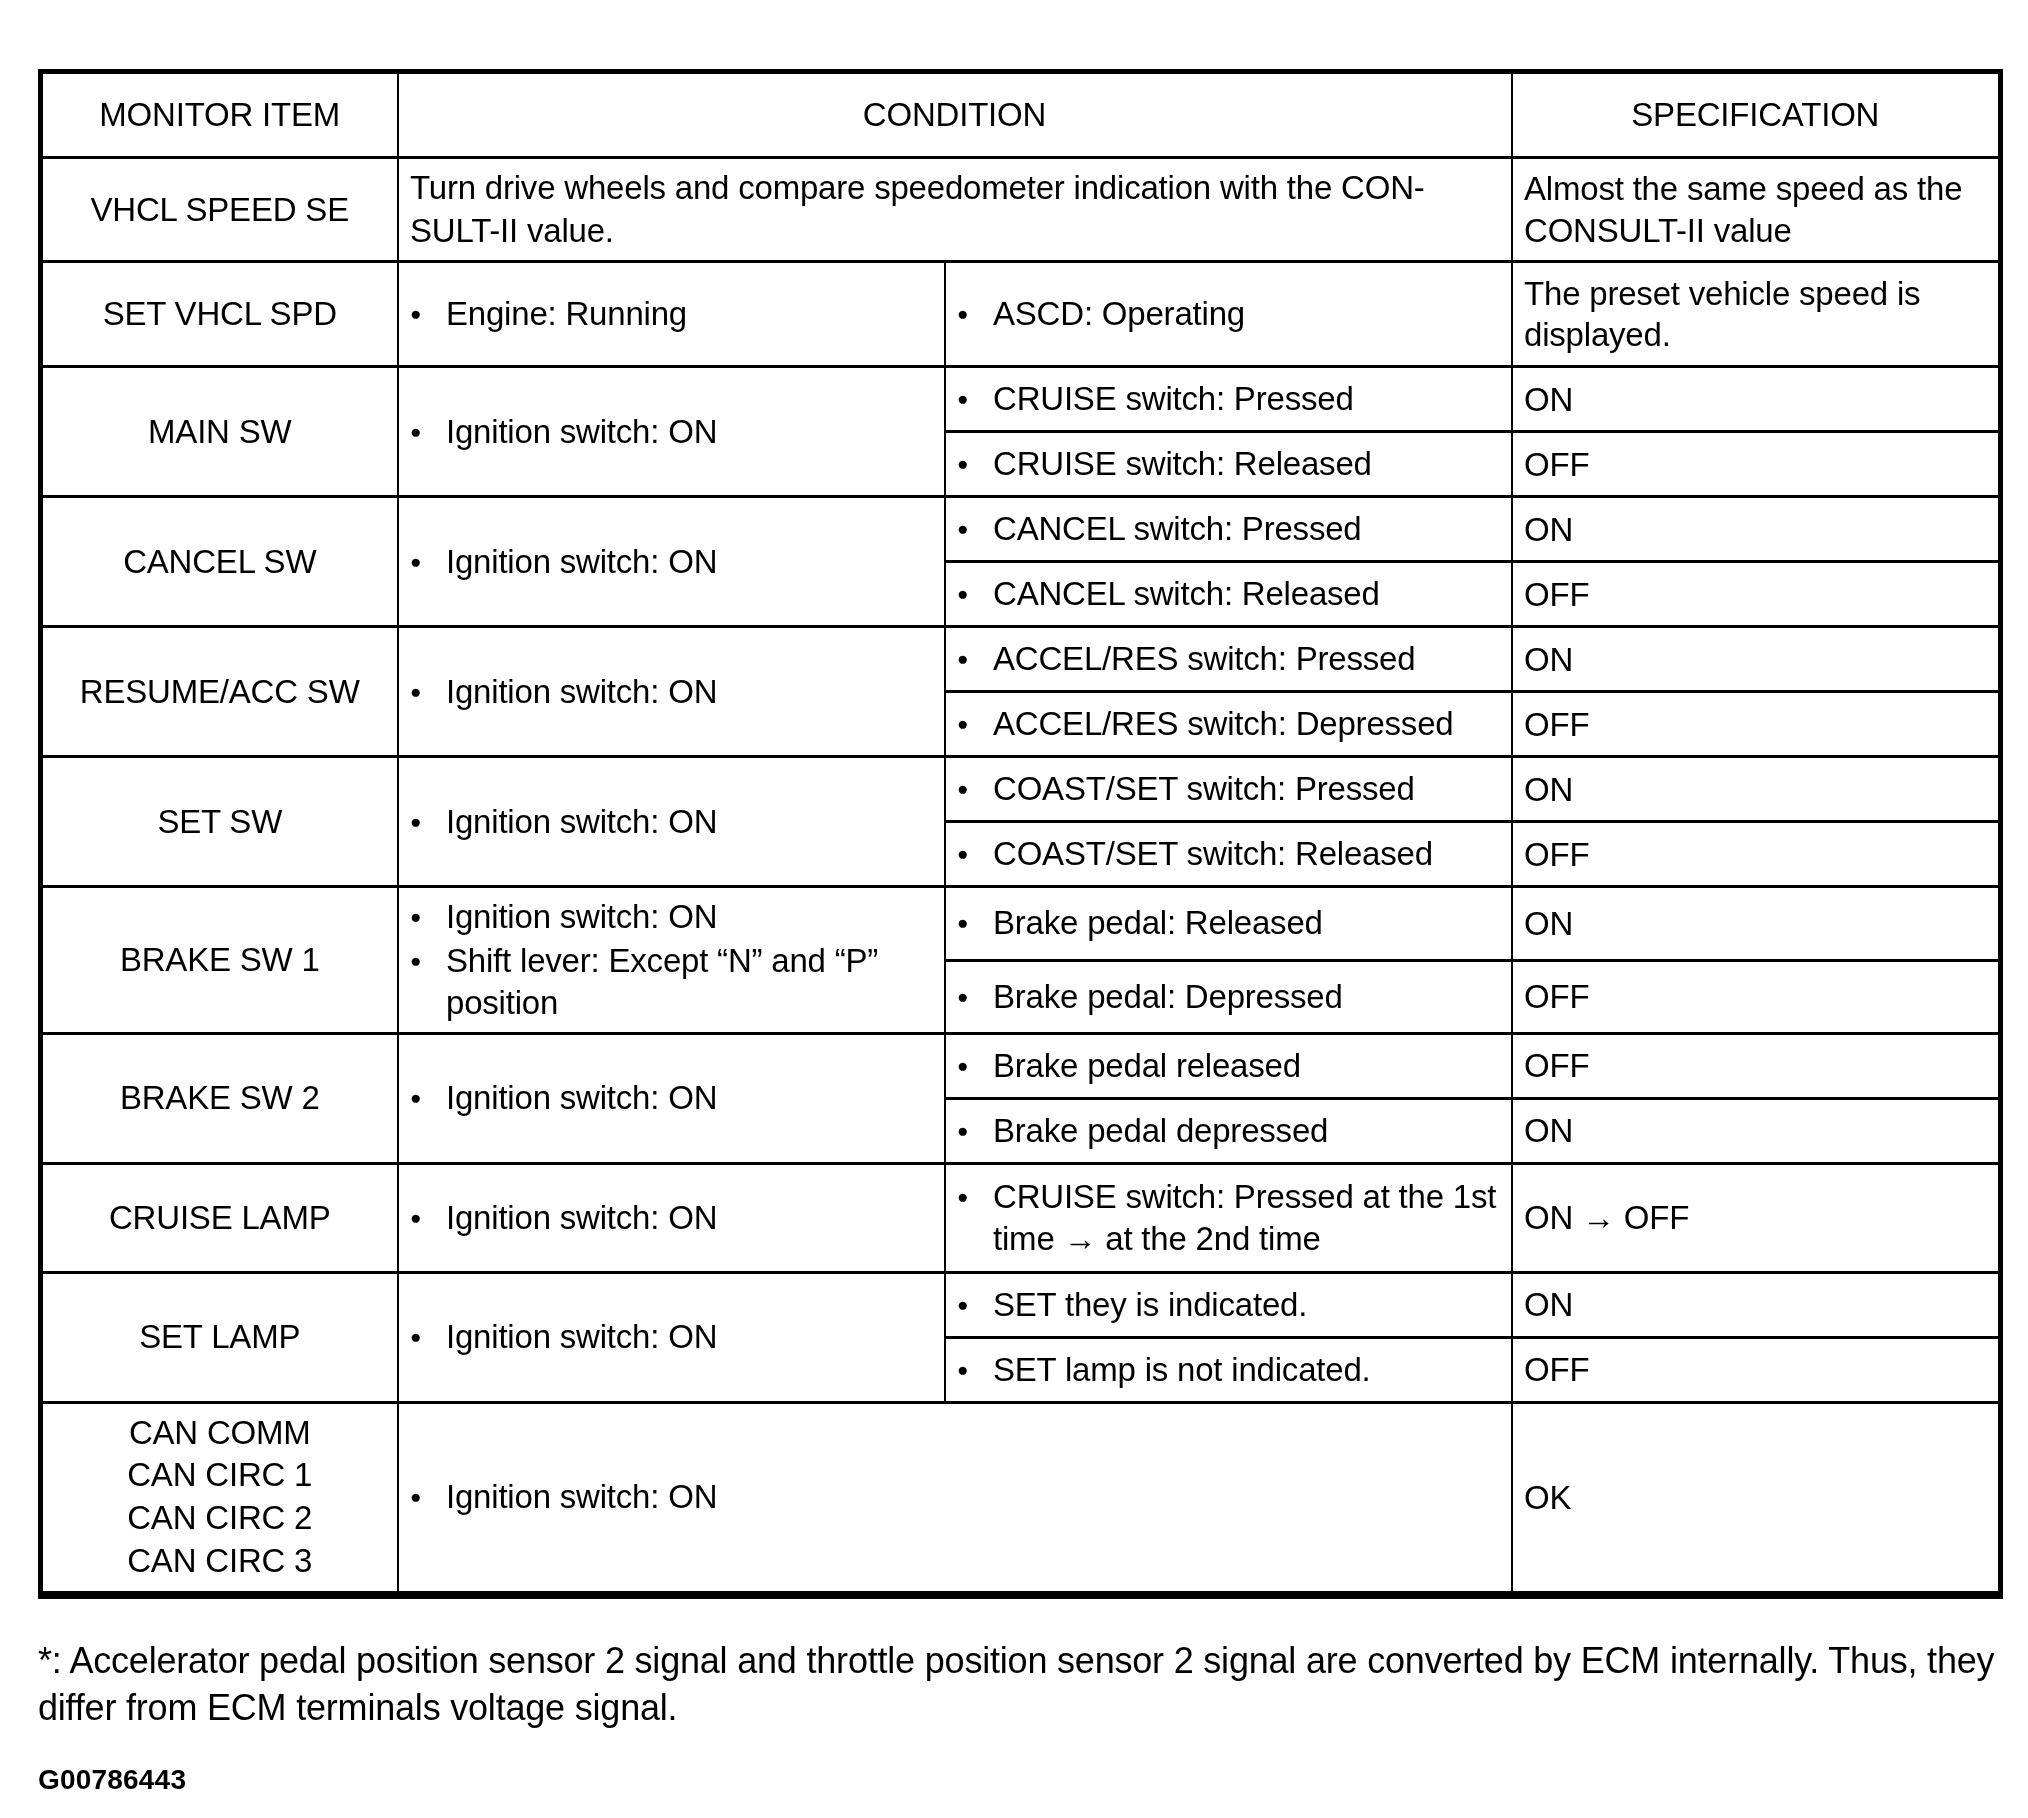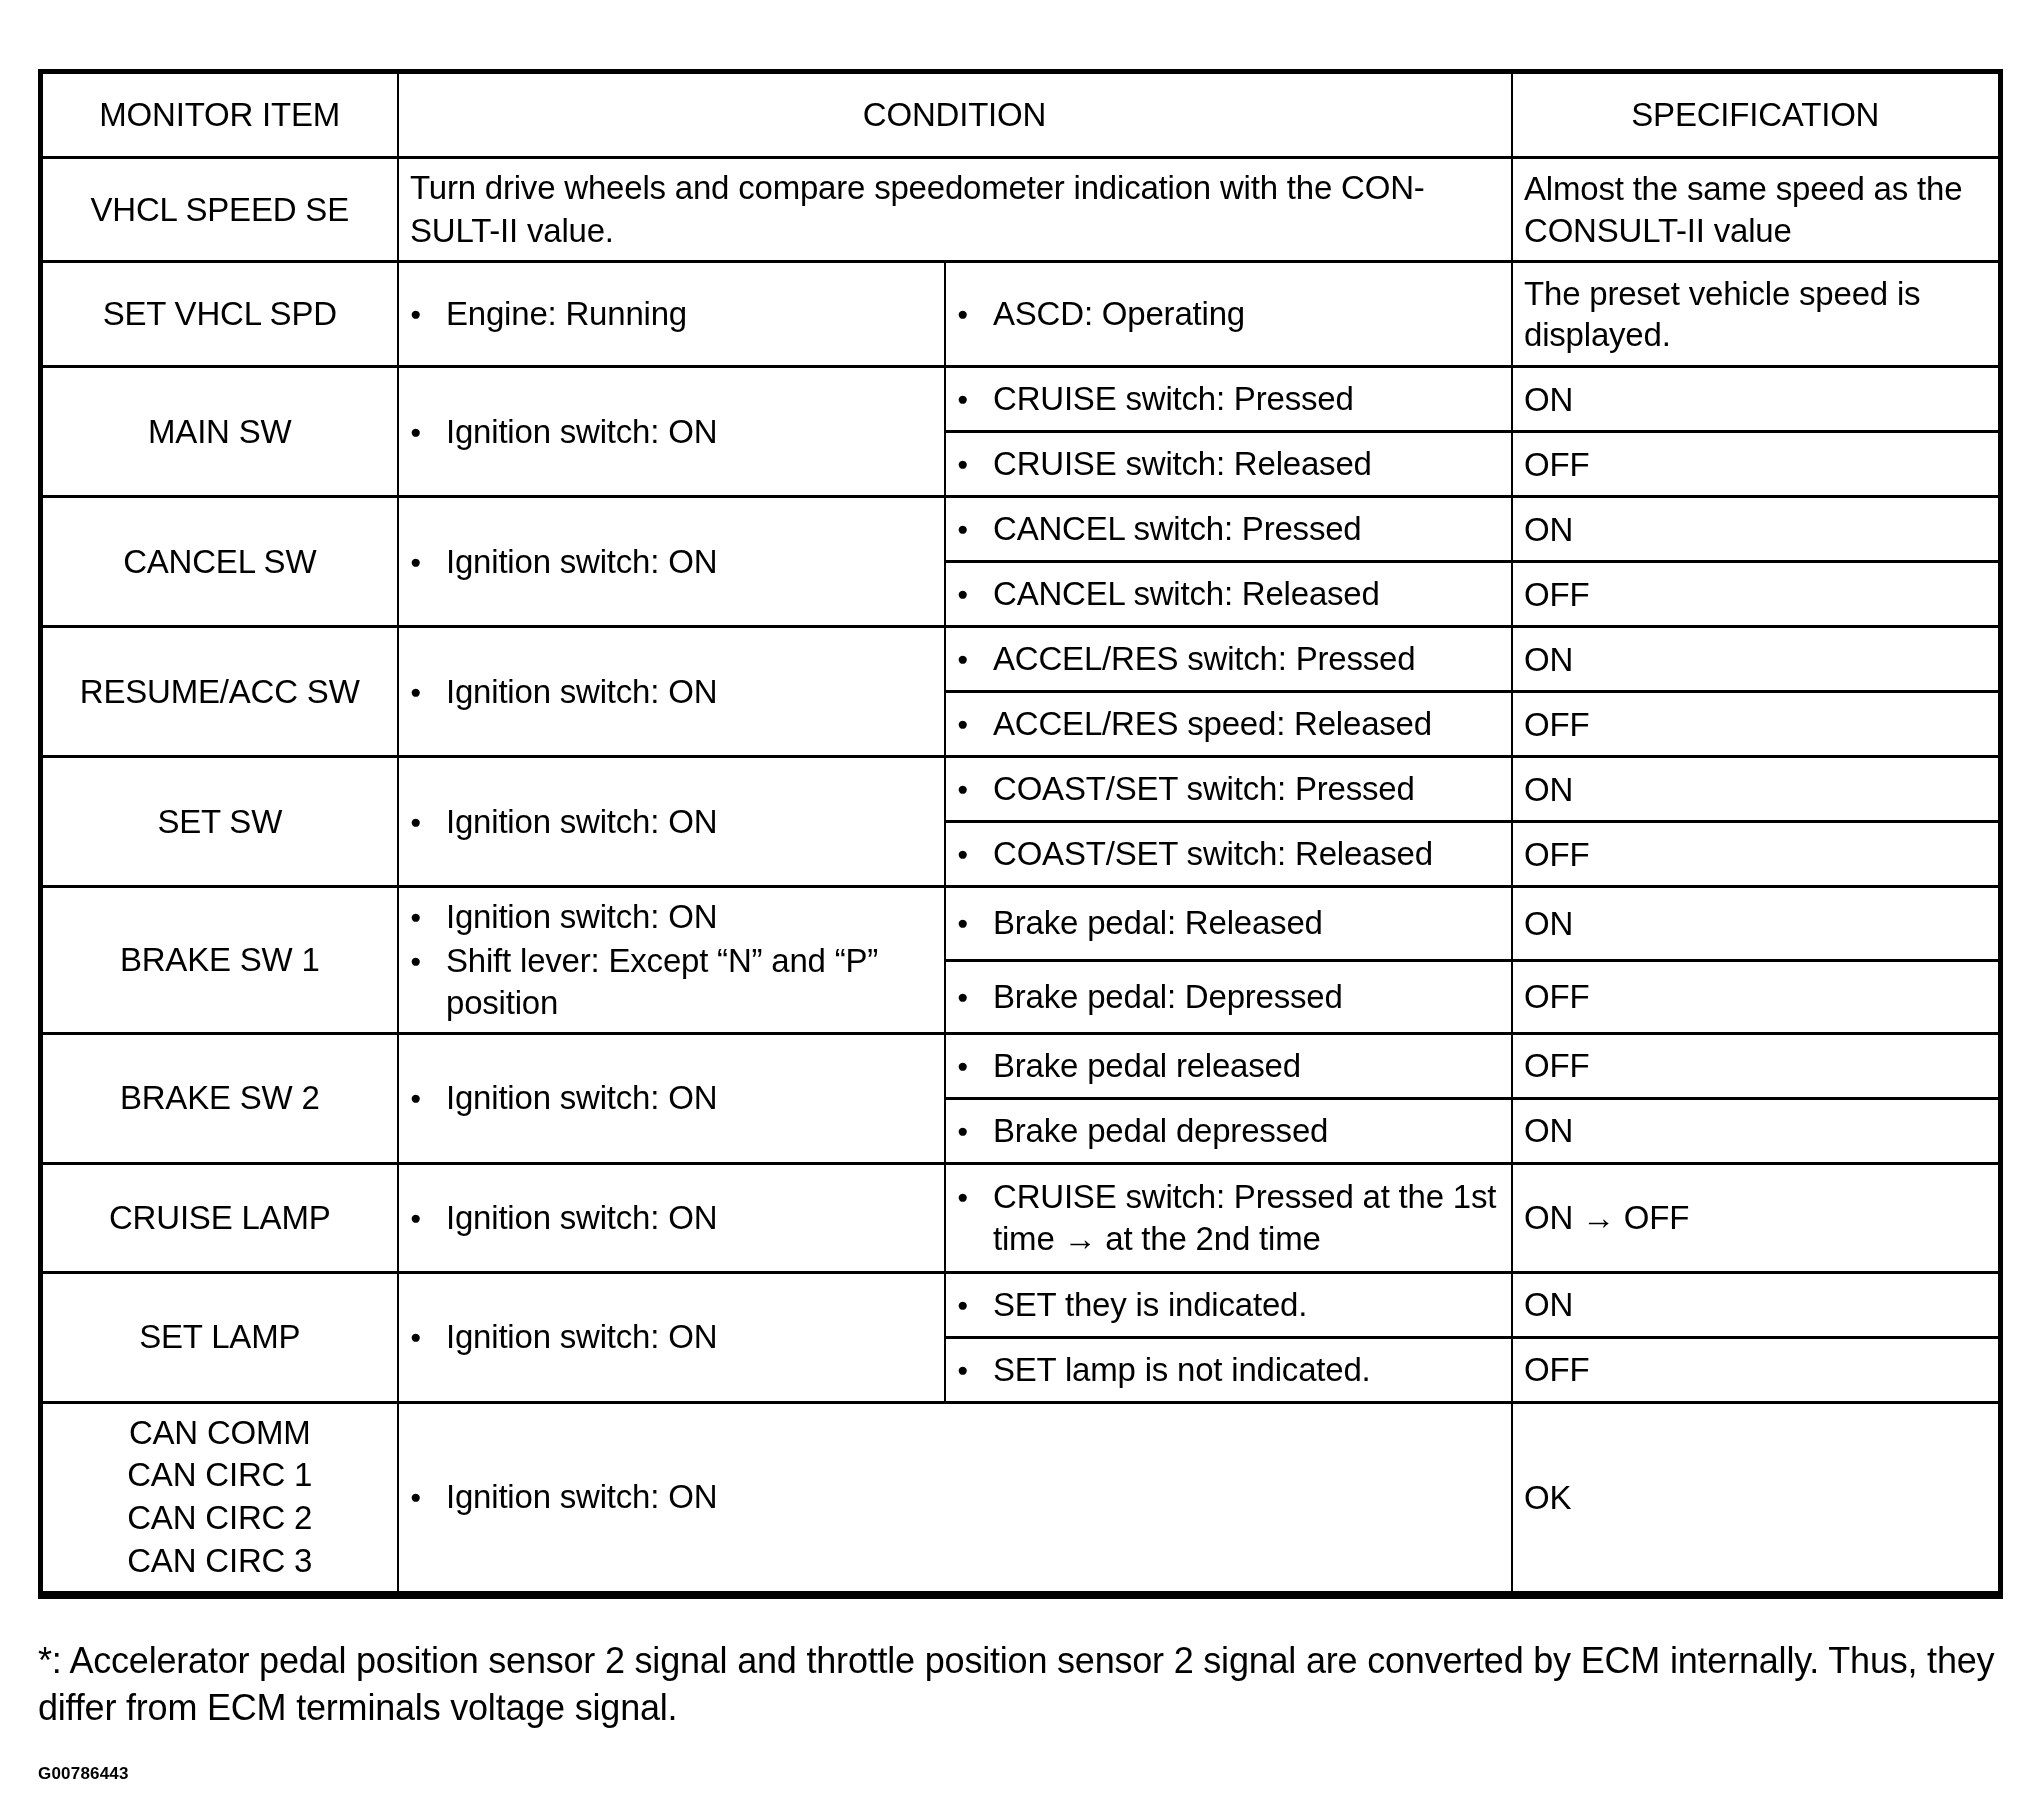--- a/index.html
+++ b/index.html
@@ -75,21 +75,21 @@
 
   .footnote {
     width: 1967px;
     margin-top: 38px;
     font-size: 36px;
     line-height: 1.32;
     letter-spacing: -0.2px;
   }
   .figure-code {
     margin-top: 32.5px;
-    font-size: 17px;
+    font-size: 28px;
     font-weight: bold;
     letter-spacing: 0.2px;
   }
 </style>
 </head>
 <body>
 
 <div class="page">
 
   <table class="monitor-table">
@@ -198,21 +198,21 @@
           <span class="bullet">●</span>
           <span class="cond-text">ACCEL/RES switch: Pressed</span>
         </div>
       </td>
       <td class="spec-cell">ON</td>
     </tr>
     <tr class="h-sub">
       <td class="cond-cell">
         <div class="cond">
           <span class="bullet">●</span>
-          <span class="cond-text">ACCEL/RES speed: Released</span>
+          <span class="cond-text">ACCEL/RES switch: Depressed</span>
         </div>
       </td>
       <td class="spec-cell">OFF</td>
     </tr>
 
     <tr class="h-sub">
       <td class="item-cell" rowspan="2">SET SW</td>
       <td class="cond-cell" rowspan="2">
         <div class="cond">
           <span class="bullet">●</span>

